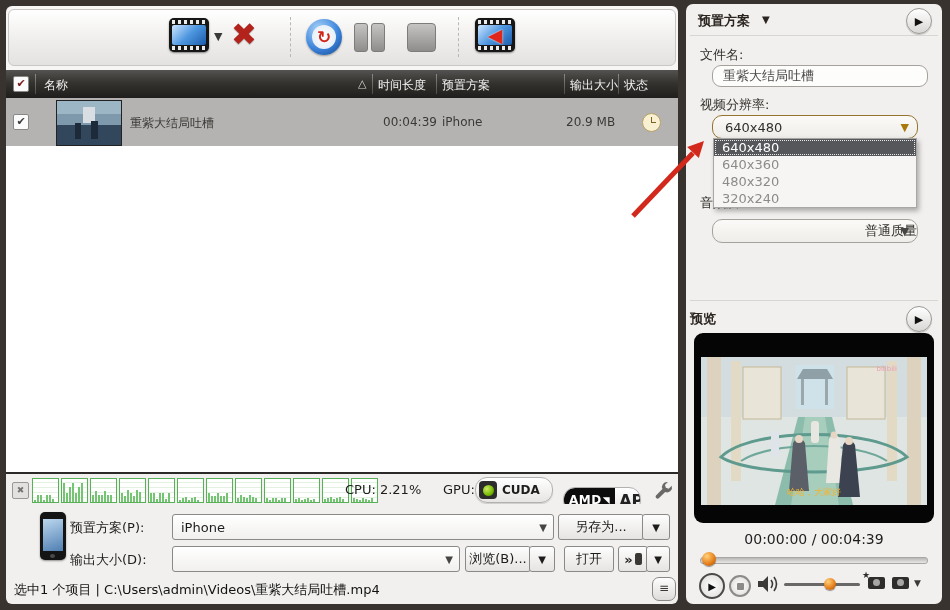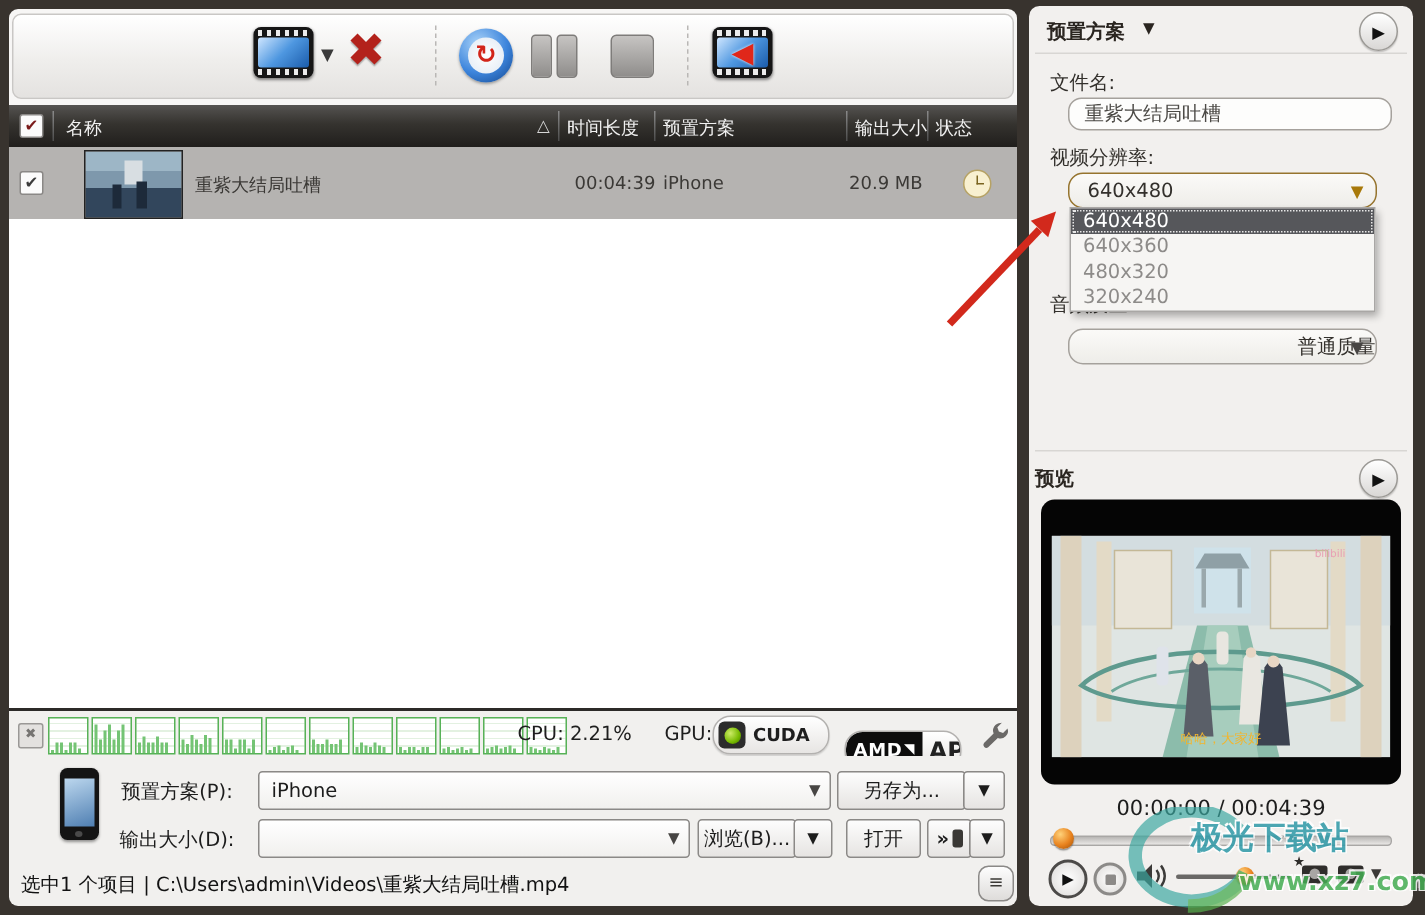--- a/index.html
+++ b/index.html
@@ -61,21 +61,21 @@
   .cudaicon i{width:11px;height:11px;border-radius:50%;background:radial-gradient(circle at 35% 35%,#cdeb66,#76b900 60%,#3c6b00);}
   .amdblack{height:100%;background:#0d0d0d;color:#fff;font-weight:bold;font-size:12px;display:flex;align-items:center;
             padding:0 5px;border-radius:11px 0 0 11px;letter-spacing:.5px;}
   .wrench{width:22px;height:22px;}
 
   
   .formarea{left:6px;top:504px;width:672px;height:70px;background:#f1f0ee;font-size:13px;color:#1c1c1c;}
   .phone{left:34px;top:8px;width:26px;height:48px;background:#141414;border-radius:5px;box-shadow:0 1px 2px rgba(0,0,0,.4);}
   .phone i{position:absolute;left:3px;top:7px;width:20px;height:32px;background:linear-gradient(160deg,#bcd7ee,#4f7fb2);}
   .phone u{position:absolute;left:10px;bottom:2px;width:5px;height:4px;border-radius:50%;background:#4a4a4a;}
-  .flabel{position:absolute;width:96px;text-align:center;}
+  .flabel{position:absolute;width:96px;text-align:left;}
   .combo{position:absolute;height:24px;border:1px solid #8b8987;border-radius:3px;
          background:linear-gradient(#ffffff,#f1f0ee);display:flex;align-items:center;}
   .combo .val{padding-left:8px;white-space:nowrap;overflow:hidden;}
   .combo .car{position:absolute;right:6px;font-size:10px;color:#474543;}
   .btn{position:absolute;height:24px;border:1px solid #8b8987;border-radius:3px;color:#1c1c1c;
        background:linear-gradient(#fdfdfd,#e6e4e2);display:flex;align-items:center;justify-content:center;font-size:13px;}
 
   
   .statusbar{left:6px;top:574px;width:672px;height:30px;background:#f1f0ee;font-size:13px;color:#121212;
              border-radius:0 0 6px 6px;}
@@ -435,27 +435,19 @@
     <div class="cam" style="left:182px;top:573px;">
         <u></u>
       <span style="position:absolute;left:-6px;top:-7px;color:#2f2d2b;font-size:9px;">★</span>
     </div>
     <div class="cam" style="left:206px;top:573px;">
         <u></u>
       </div>
     <span class="abs" style="left:228px;top:574px;font-size:9px;color:#3c3a38;">▼</span>
   </div>
 
-  <div class="abs wm">
-    <svg width="100" height="72" viewBox="0 0 100 72">
-      <path d="M86 18 A38 30 0 1 0 88 44" fill="none" stroke="#3aa7a0" stroke-width="9" opacity=".8"></path>
-      <path d="M50 66 A38 30 0 0 0 88 44" fill="none" stroke="#58b24e" stroke-width="9" opacity=".8"></path>
-    </svg>
-    <span class="l1">极光下载站</span>
-    <span class="l2">www.xz7.com</span>
-  </div>
 
   <svg class="abs annot" width="950" height="610">
     <line x1="633" y1="216" x2="693" y2="153" stroke="#d2291c" stroke-width="5"></line>
     <polygon points="704,141 698.8,158.1 687.2,147.1" fill="#d2291c"></polygon>
   </svg>
 
 </div>
 
 </body></html>

